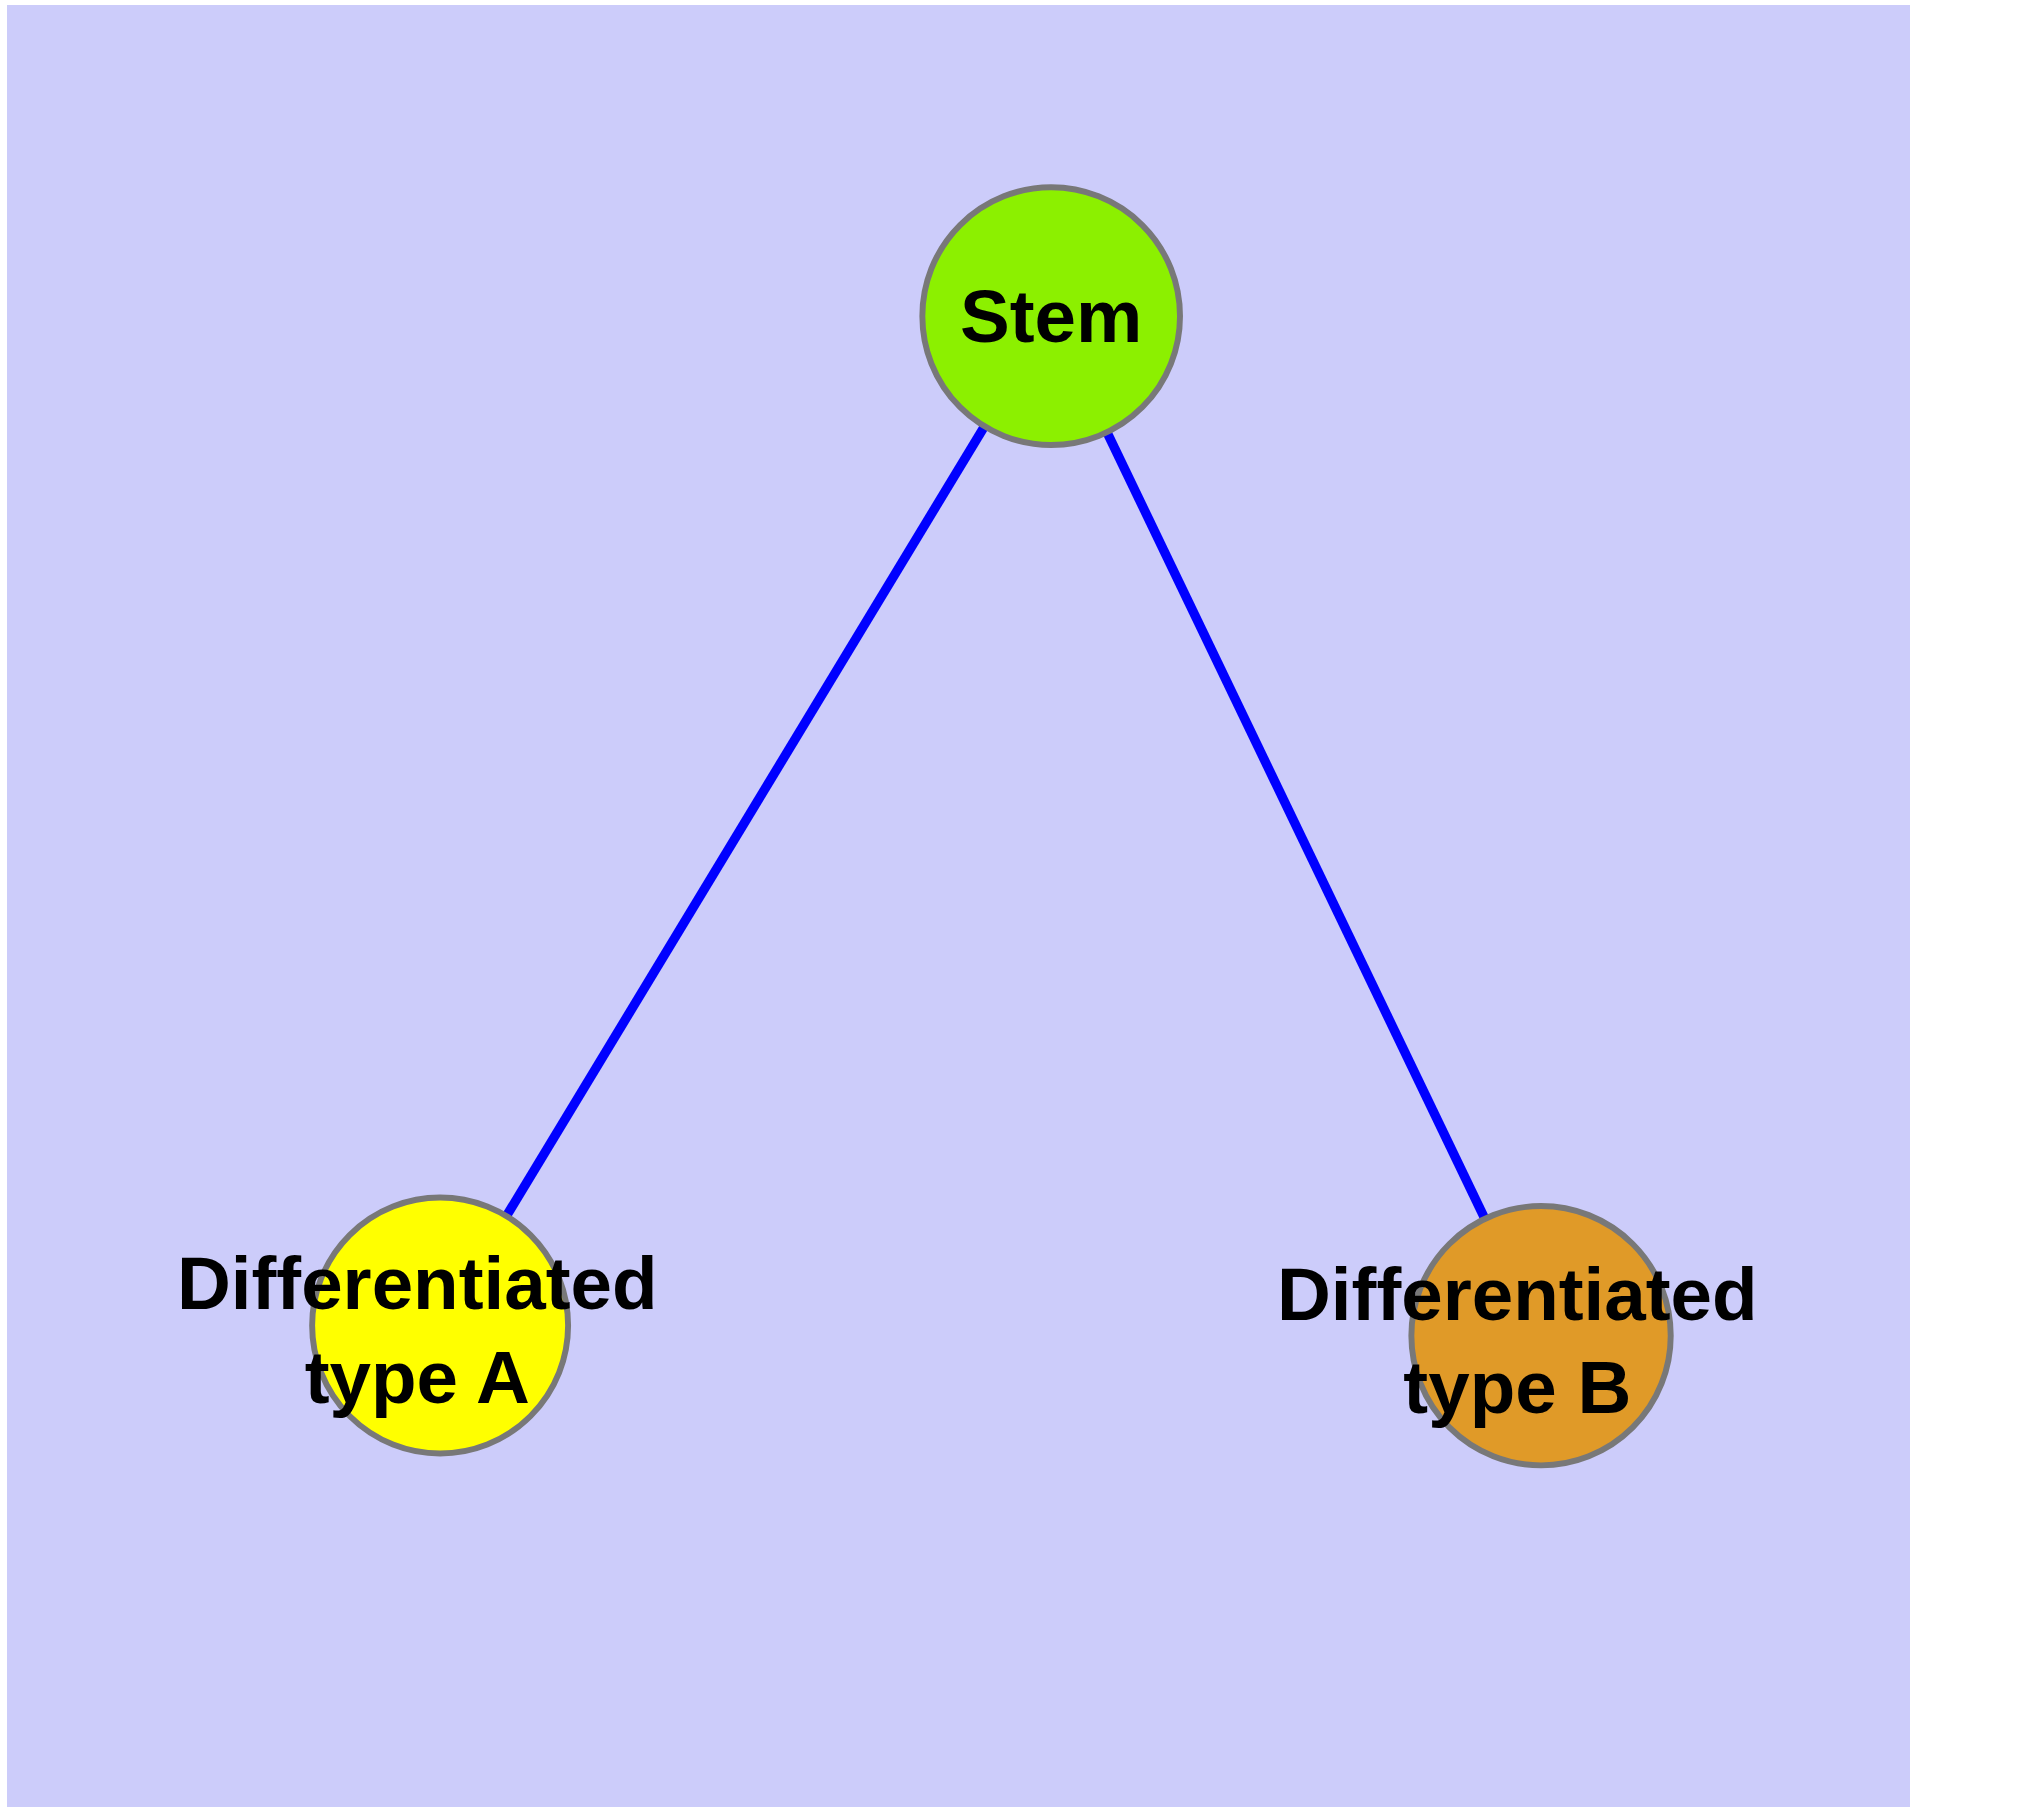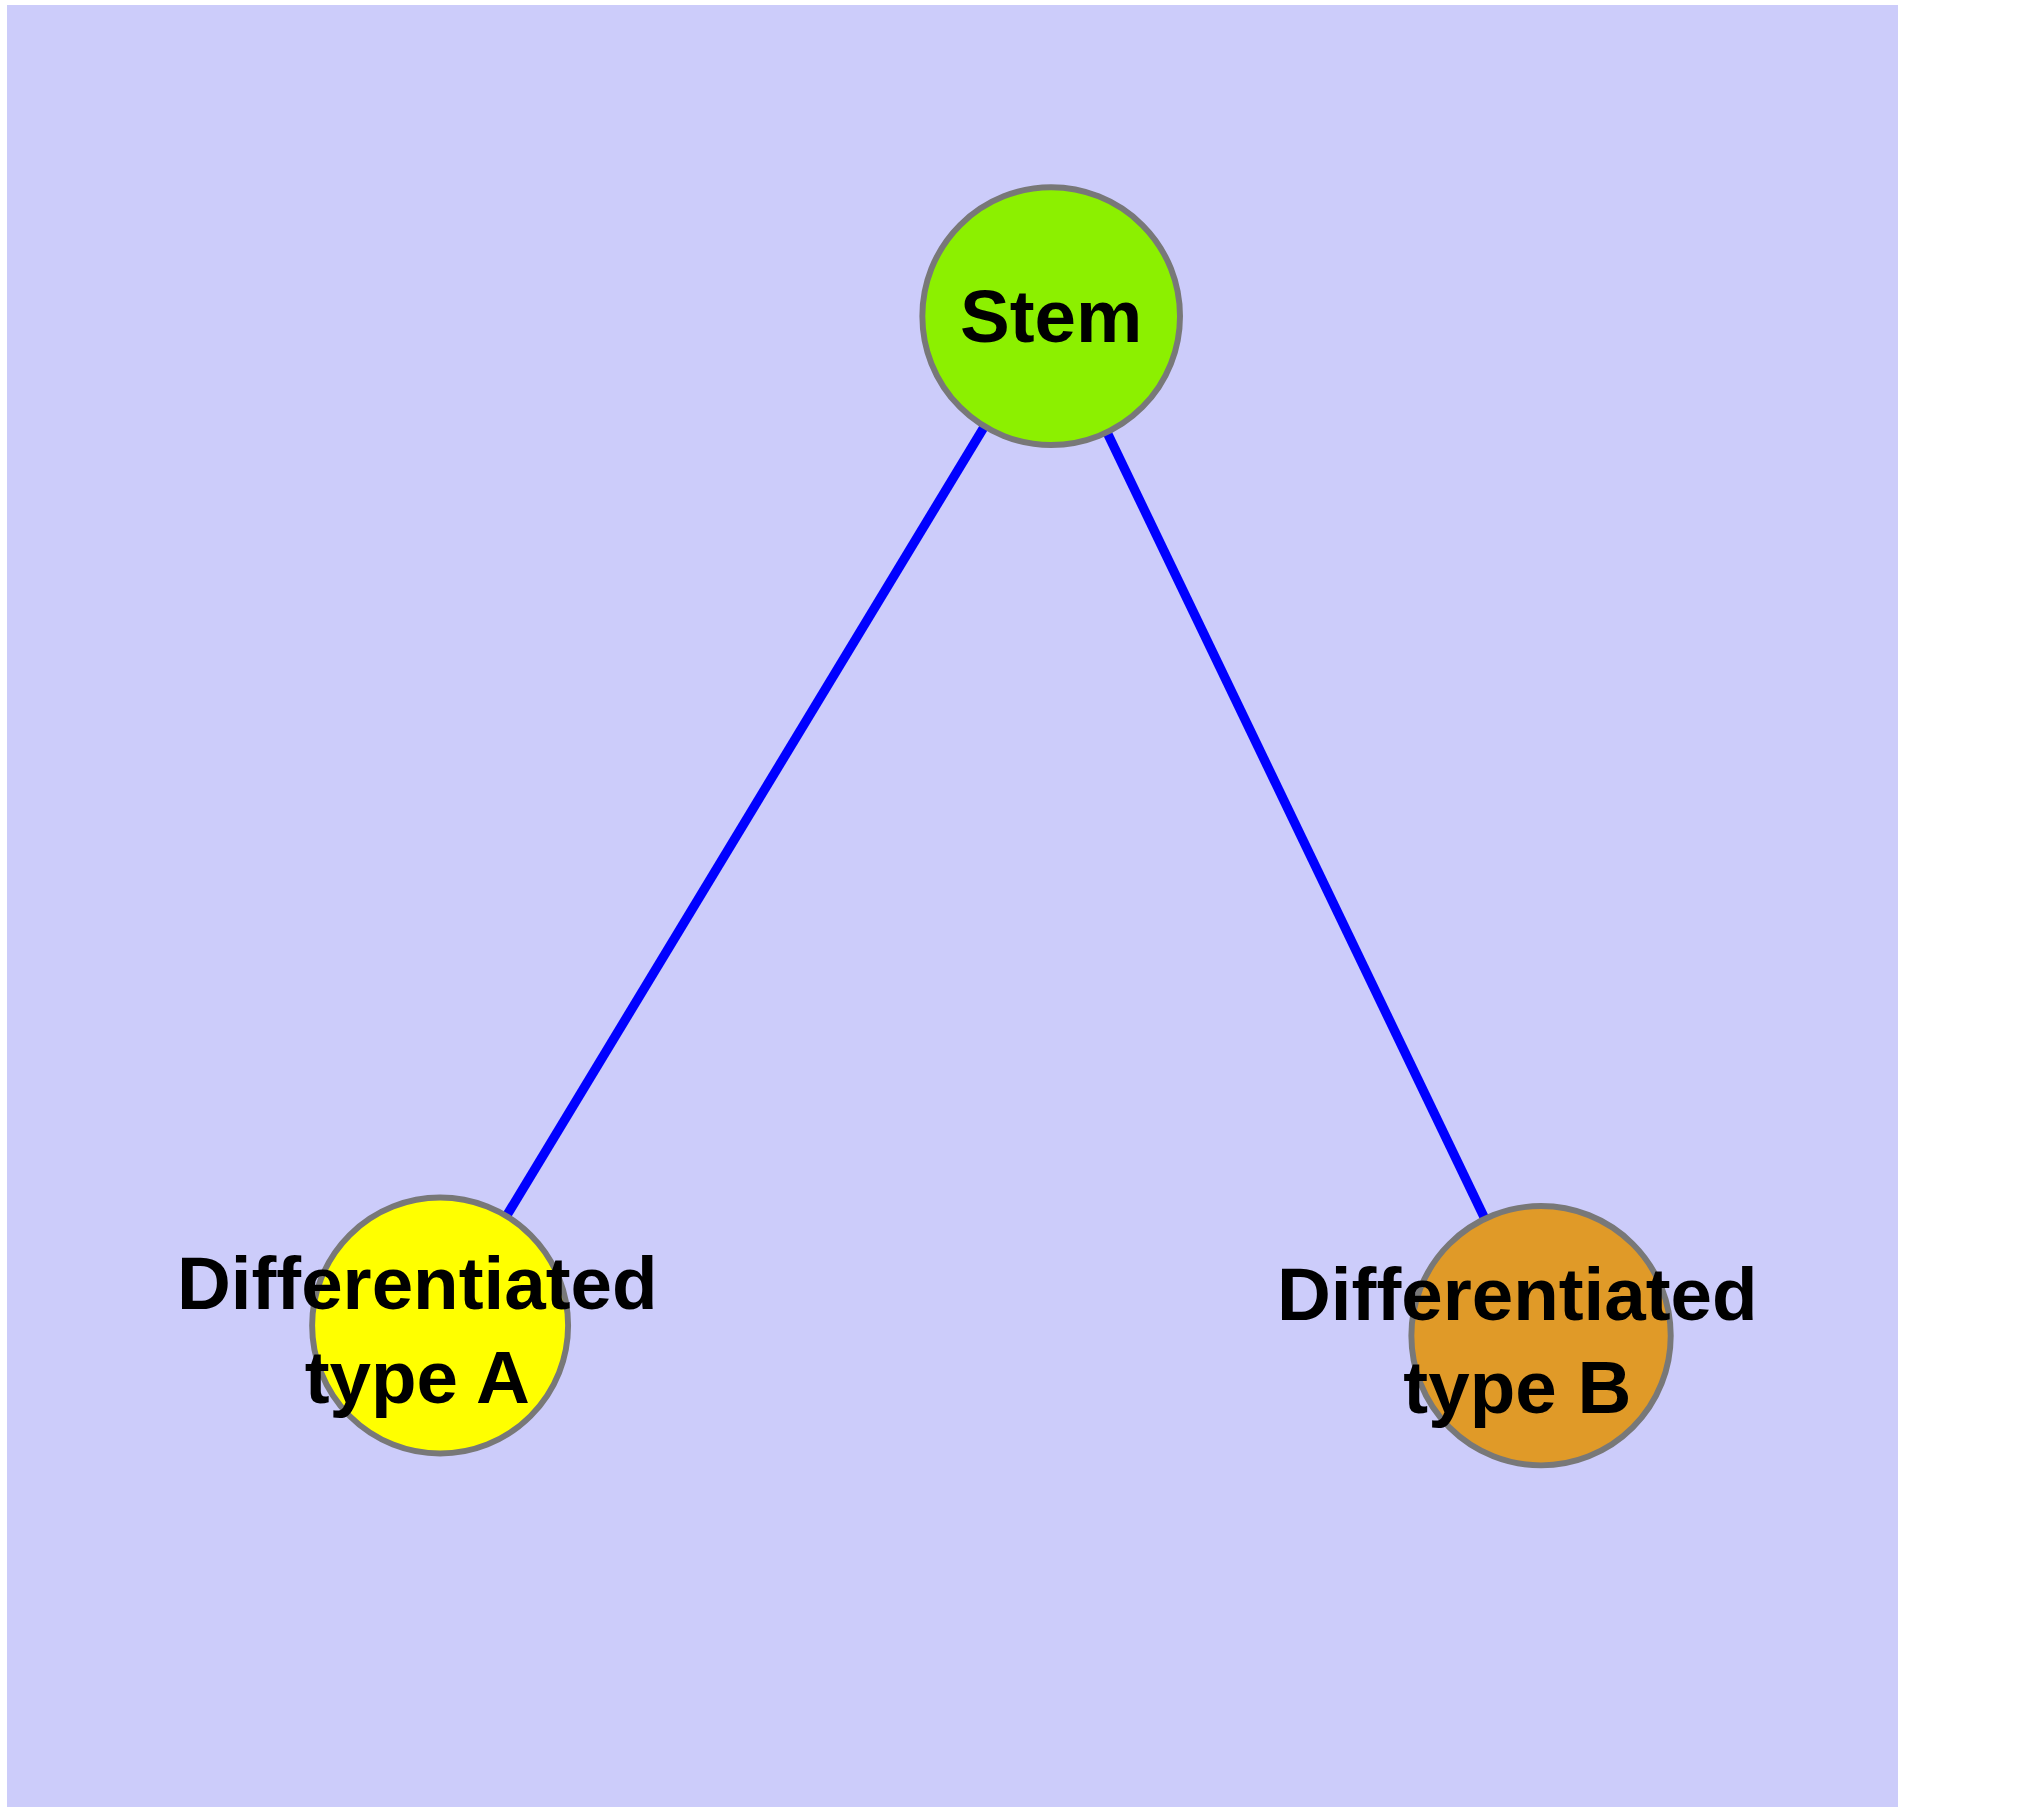--- a/index.html
+++ b/index.html
@@ -7,20 +7,21 @@
     padding: 0;
     background: #ffffff;
   }
   #canvas {
     position: relative;
     width: 1898px;
     height: 1812px;
     background: #ffffff;
     overflow: hidden;
     font-family: "Liberation Sans", "DejaVu Sans", sans-serif;
+    padding-left: 12px;
   }
   #plot-area {
     position: absolute;
     left: 6.8px;
     top: 5.1px;
     width: 2009px;
     height: 1802px;
     background: #ccccfa;
   }
   #graph-svg {

